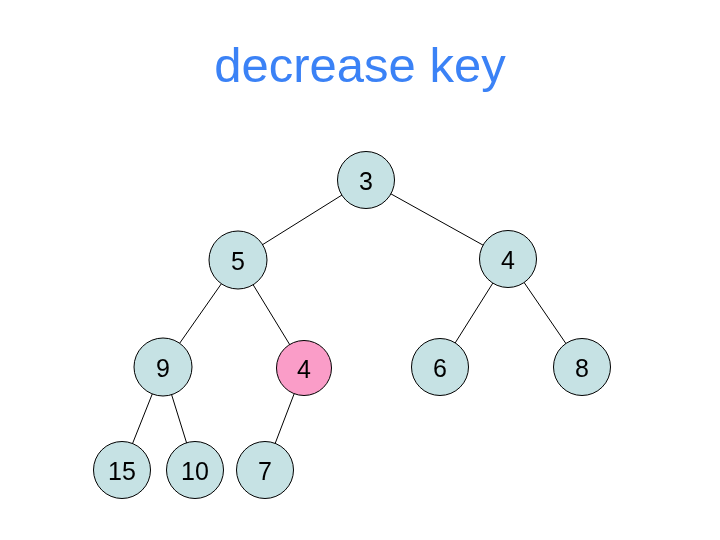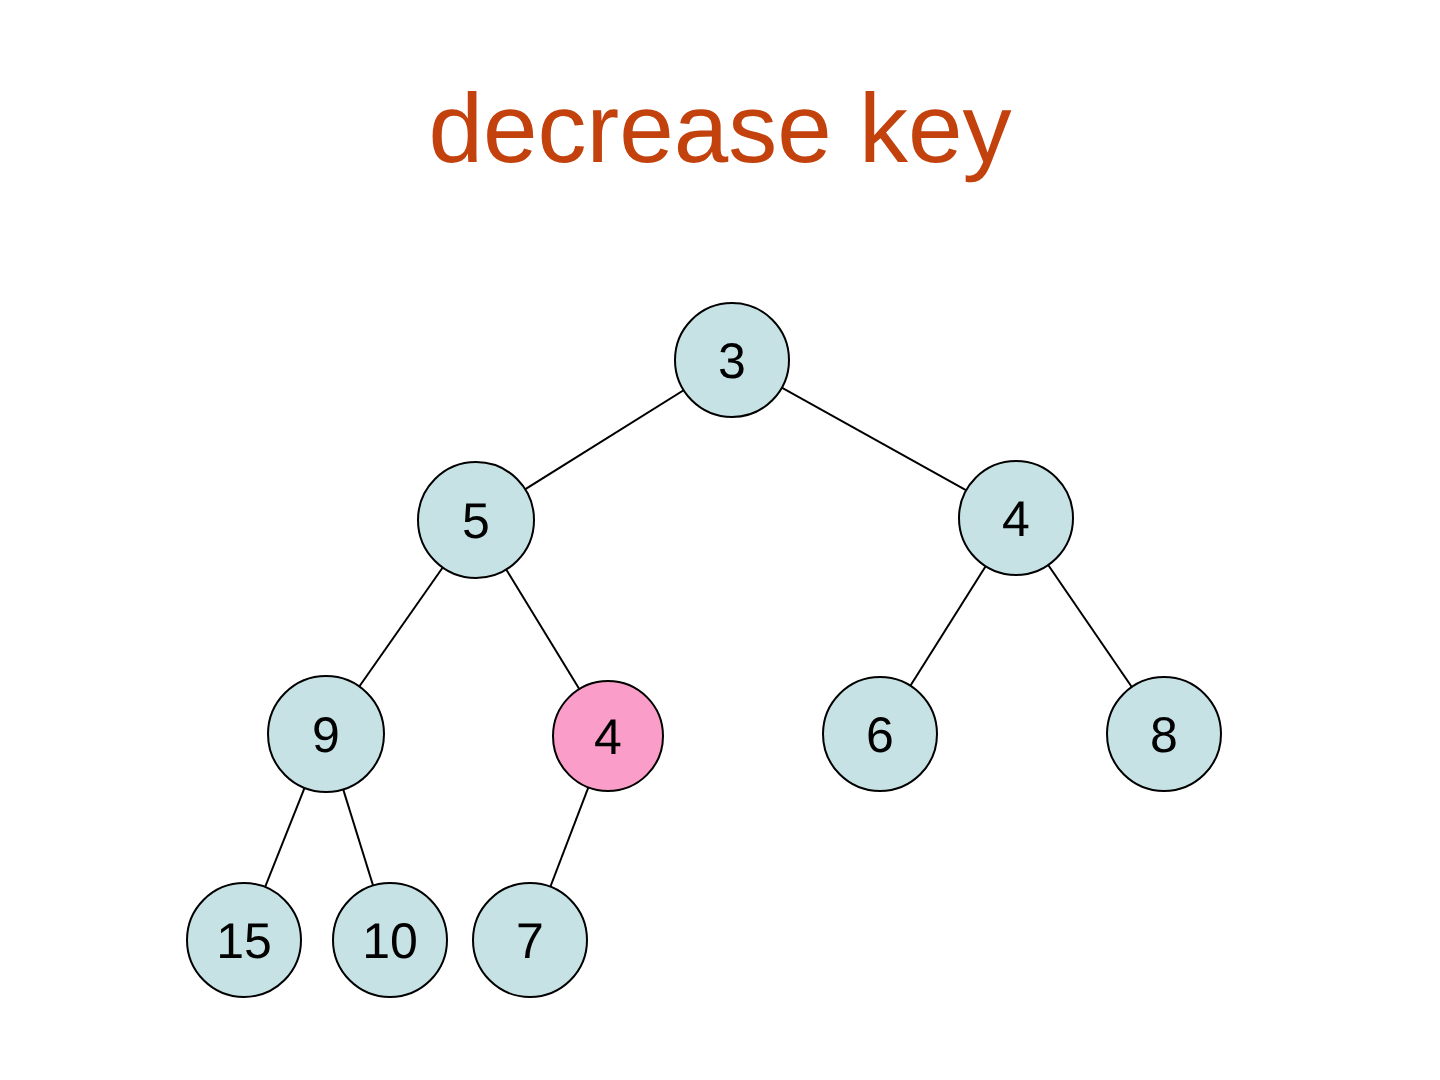--- a/index.html
+++ b/index.html
@@ -17,21 +17,21 @@
   }
   .slide-title {
     position: absolute;
     top: 41px;
     left: 0;
     right: 0;
     text-align: center;
     font-size: 49px;
     line-height: 1;
     font-weight: 400;
-    color: #c2410c;
+    color: #3b82f6;
     letter-spacing: 0px;
     white-space: nowrap;
   }
   svg.tree {
     position: absolute;
     top: 0;
     left: 0;
   }
   svg.tree text {
     font-family: "Liberation Sans", sans-serif;

